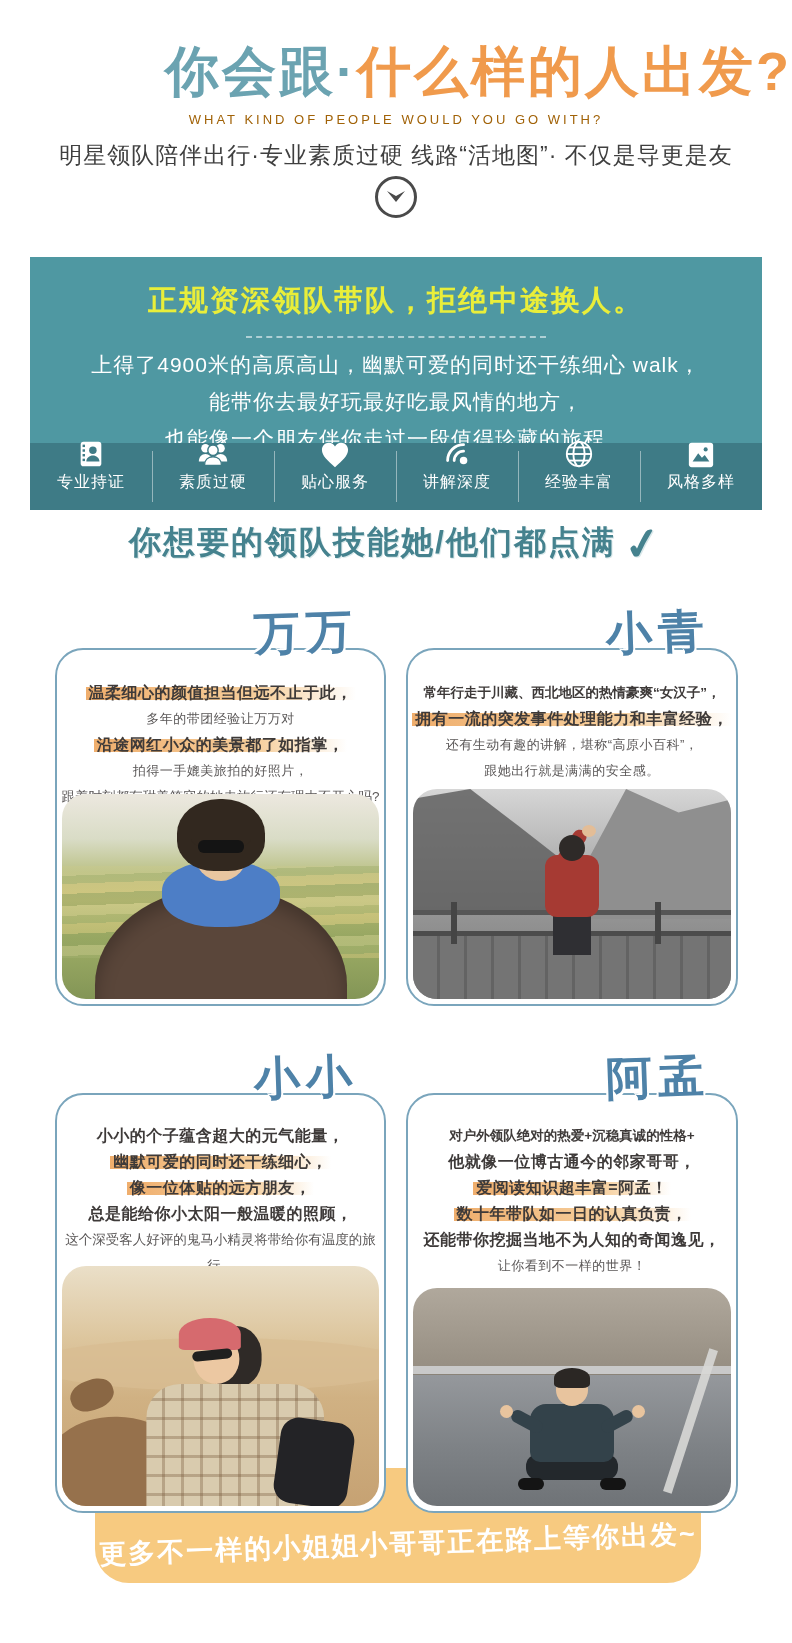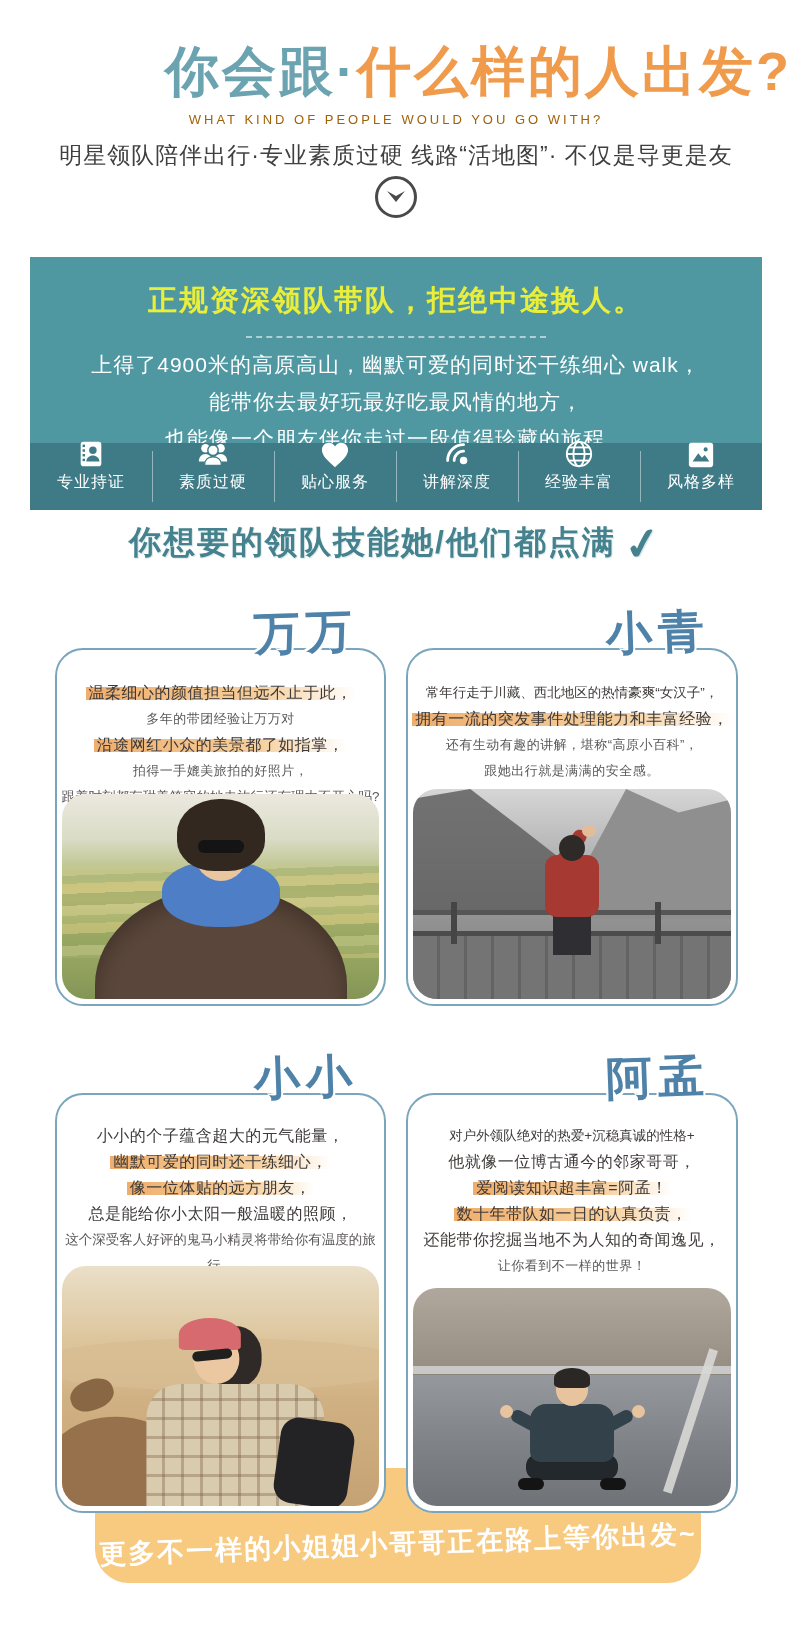--- a/index.html
+++ b/index.html
@@ -50,21 +50,21 @@
   .card1 { left:55px;  top:648px;  width:331px; height:358px; }
   .card2 { left:406px; top:648px;  width:332px; height:358px; }
   .card3 { left:55px;  top:1093px; width:331px; height:420px; }
   .card4 { left:406px; top:1093px; width:332px; height:420px; }
   .guide-name { position:absolute; top:-48px; right:26px; font-size:46px; font-weight:bold;
     color:#4e82a8; letter-spacing:6px; transform:rotate(-2deg); z-index:3;
     text-shadow:2px 2px 0 #fff,-2px -2px 0 #fff,2px -2px 0 #fff,-2px 2px 0 #fff; }
   .card-text { padding-top:30px; text-align:center; }
   .card3 .card-text, .card4 .card-text { padding-top:28px; }
   .line { line-height:26px; font-size:13px; color:#5a5757; letter-spacing:.5px; }
-  .line.bold { font-weight:normal; color:#3e3a39; font-size:16px; }
+  .line.bold { font-weight:bold; color:#3e3a39; font-size:16px; }
   .line.long { font-size:13.5px; letter-spacing:0; }
   .hl { background-image:linear-gradient(90deg,#efae6d 0%,#f6cf9d 65%,rgba(246,211,160,0) 100%);
     background-repeat:no-repeat; background-size:100% 13px; background-position:0 75%; padding:0 3px; }
 
   .photo { position:absolute; left:5px; right:5px; bottom:5px; border-radius:24px; overflow:hidden; }
   .photo>div { position:absolute; }
   .photo1 { height:205px; } .photo2 { height:210px; } .photo3 { height:240px; } .photo4 { height:218px; }
 
   
   .p1-bg { inset:0; background:linear-gradient(180deg,#ece8df 0%,#d9dcc6 22%,#bcc288 38%,#cdc67f 52%,#9fae66 70%,#839556 100%); }

